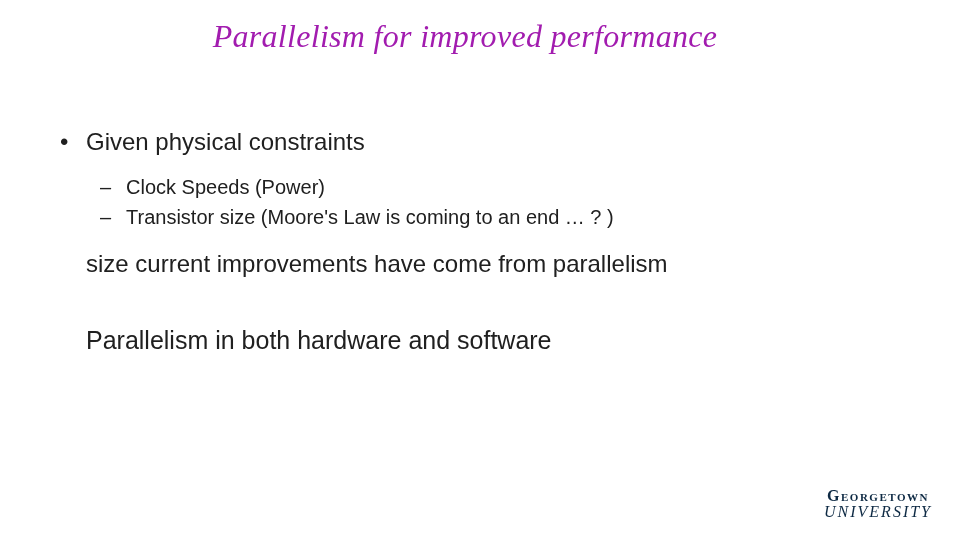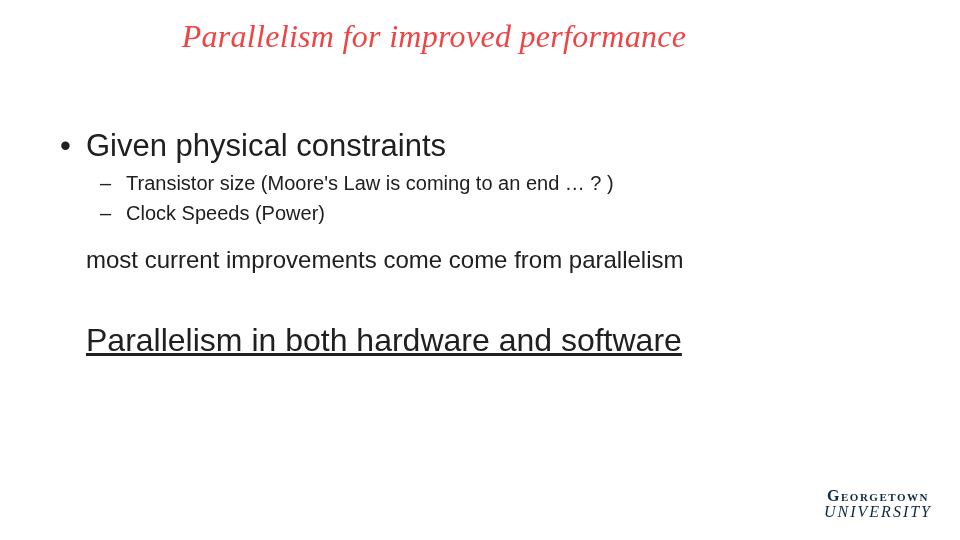--- a/index.html
+++ b/index.html
@@ -20,33 +20,34 @@
   }
   .title {
     position: absolute;
     top: 18px;
     left: 0;
     width: 868px;
     text-align: center;
     font-family: Georgia, 'Times New Roman', serif;
     font-style: italic;
     font-size: 32px;
-    color: #ef4444;
+    color: #a21caf;
     letter-spacing: 0.3px;
+    padding-left: 31px;
   }
   .body {
     position: absolute;
     top: 128px;
     left: 60px;
     width: 840px;
   }
   .b1 {
-    font-size: 31px;
+    font-size: 24px;
     color: #202020;
-    margin-bottom: 4px;
+    margin-bottom: 16px;
   }
   .b1 .dot {
     display: inline-block;
     width: 26px;
   }
   .sub {
     font-size: 20px;
     color: #202020;
     margin-left: 40px;
     line-height: 1.5;
@@ -56,25 +57,24 @@
     width: 26px;
   }
   .cont {
     font-size: 24px;
     color: #202020;
     margin-left: 26px;
     margin-top: 16px;
     line-height: 1.35;
   }
   .cont2 {
-    font-size: 32px;
+    font-size: 25px;
     color: #202020;
     margin-left: 26px;
     margin-top: 46px;
-    text-decoration: underline;
   }
   .logo {
     position: absolute;
     right: 28px;
     bottom: 20px;
     text-align: center;
     font-family: Georgia, 'Times New Roman', serif;
     color: #0e2a44;
     line-height: 1.0;
   }
@@ -96,26 +96,26 @@
 
 <div class="slide">
 
   <div class="title">Parallelism for improved performance</div>
 
   <div class="body">
     <div class="b1">
       <span class="dot">•</span><span>Given physical constraints</span>
     </div>
     <div class="sub">
+      <span class="dash">–</span><span>Clock Speeds (Power)</span>
+    </div>
+    <div class="sub">
       <span class="dash">–</span><span>Transistor size (Moore's Law is coming to an end … ? )</span>
     </div>
-    <div class="sub">
-      <span class="dash">–</span><span>Clock Speeds (Power)</span>
-    </div>
-    <div class="cont">most current improvements come come from parallelism</div>
+    <div class="cont">size current improvements have come from parallelism</div>
     <div class="cont2">Parallelism in both hardware and software</div>
   </div>
 
   <div class="logo">
     <div class="line1">Georgetown</div>
     <div class="line2">UNIVERSITY</div>
   </div>
 
 </div>
 

